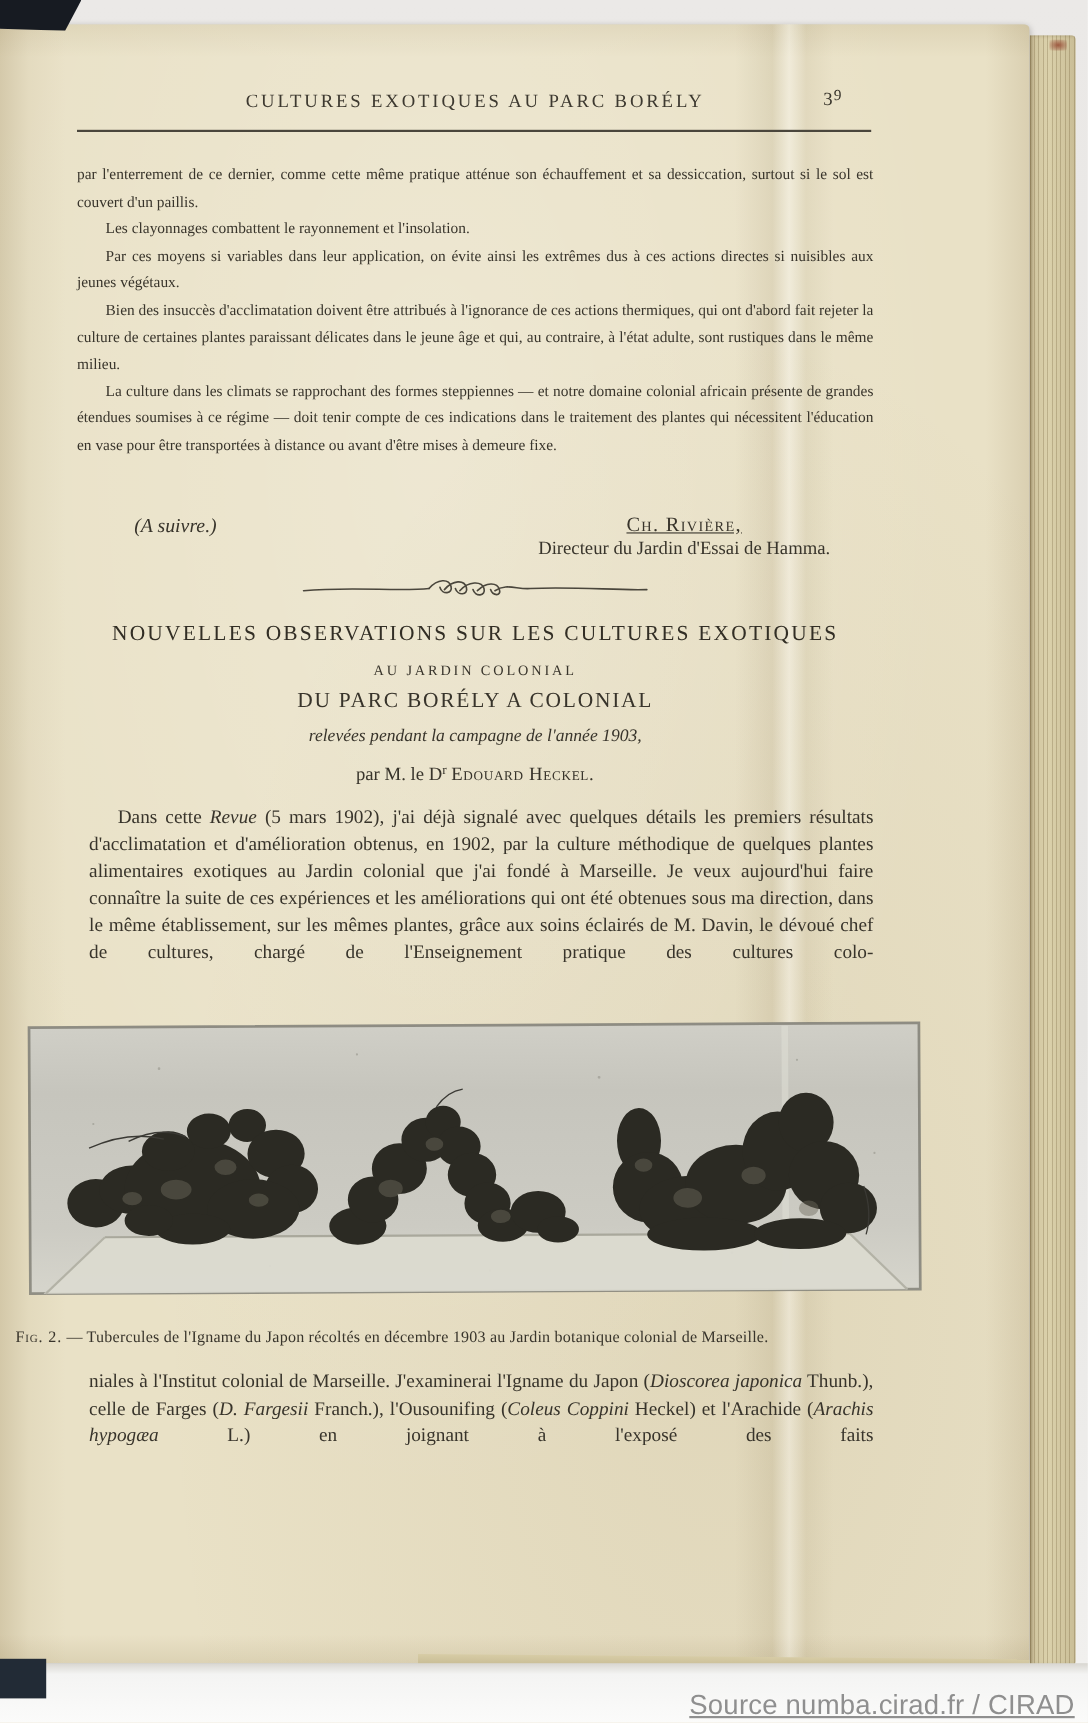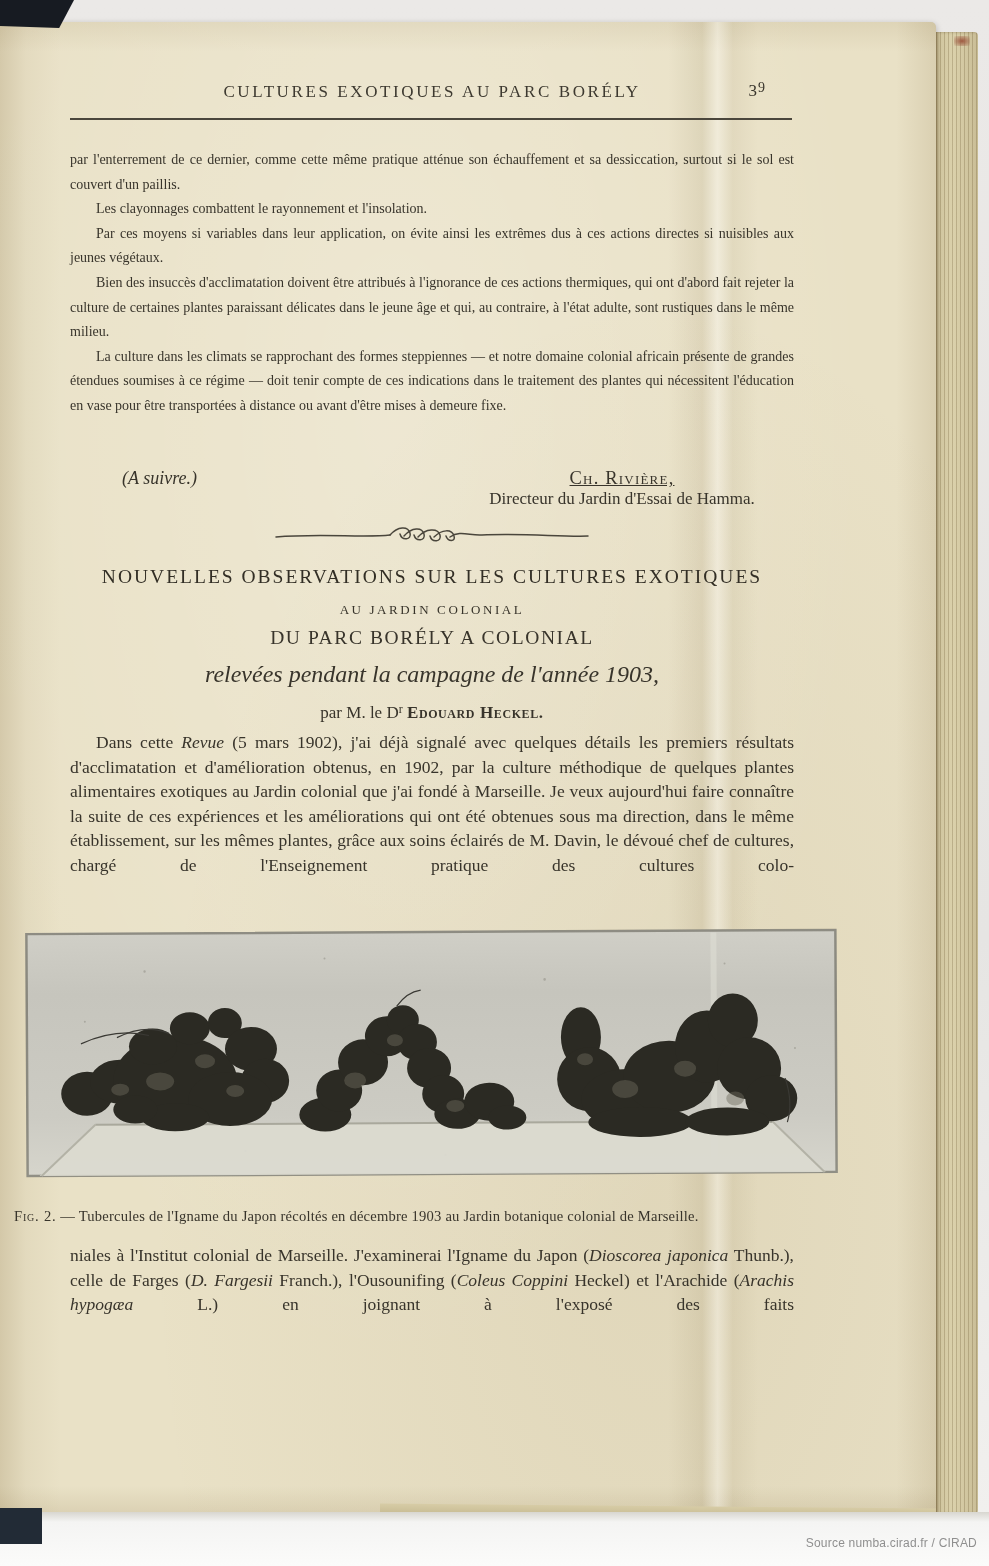--- a/index.html
+++ b/index.html
@@ -39,48 +39,48 @@
   .corner-dark{
     position:absolute;left:0;top:0;width:74px;height:31px;z-index:3;
     background:#171b22;clip-path:polygon(0 0,100% 0,80% 90%,0 84%);
   }
   .bottom-strip{position:absolute;left:0;top:1512px;width:989px;height:54px;z-index:2;background:linear-gradient(180deg,#d8d6d0 0,#f4f4f3 10px,#fbfbfa 100%);}
   .bottom-edge-wedge{position:absolute;left:380px;top:1506px;width:556px;height:12px;z-index:2;background:linear-gradient(180deg,#d7cca6,#c4b88f);transform:skewY(.5deg);}
   .navy-block{position:absolute;left:0;top:1508px;width:42px;height:36px;z-index:3;background:#222b36;}
   .source-line{
     position:absolute;right:12px;top:1536px;z-index:4;
     font-family:"Liberation Sans","DejaVu Sans",sans-serif;
-    font-size:12px;color:#8f8f8f;letter-spacing:.2px;
+    font-size:25px;color:#8f8f8f;letter-spacing:.2px;text-decoration:underline;
   }
   
   .content{position:absolute;left:0;top:0;width:900px;height:1490px;z-index:3;color:#38342b;}
   .sec-header{position:absolute;left:70px;top:82px;width:724px;text-align:center;}
   .running-title{font-size:17px;letter-spacing:2.6px;color:#3d3930;}
   .pagenum{position:absolute;right:28px;top:-2px;font-size:17px;letter-spacing:1px;}
   .pagenum sup{font-size:14px;vertical-align:4px;}
   .rule{position:absolute;left:70px;top:118px;width:722px;height:2px;background:#4a463c;}
   .sec-body{position:absolute;left:70px;top:148px;width:724px;font-size:14px;line-height:24.6px;text-align:justify;}
   .para{margin:0;}
   .para.indent{text-indent:26px;}
-  .para.jlast{text-align-last:justify;}
+  .para.jlast{text-align-last:justify;margin-left:11px;}
   .it{font-style:italic;}
   .sec-signature{position:absolute;left:70px;top:468px;width:724px;height:52px;}
   .a-suivre{position:absolute;left:52px;top:0;font-style:italic;font-size:18px;text-align:right;}
   .sig-block{position:absolute;left:380px;top:0;width:344px;text-align:center;}
   .sig-author{font-variant:small-caps;font-size:18.5px;letter-spacing:1.2px;text-decoration:underline;}
   .sig-role{font-size:17px;margin-top:2px;}
   .sec-divider{position:absolute;left:70px;top:524px;width:724px;text-align:center;}
   .sec-article-head{position:absolute;left:70px;top:566px;width:724px;text-align:center;}
   .t1{font-size:19.5px;letter-spacing:2px;color:#322e25;}
   .t2{font-size:13px;letter-spacing:2.6px;margin-top:14px;}
   .t3{font-size:19.5px;letter-spacing:1.6px;margin-top:9px;}
-  .subtitle{font-style:italic;font-size:24px;margin-top:12px;}
+  .subtitle{font-style:italic;font-size:16px;margin-top:12px;}
   .byline{font-size:17px;margin-top:14px;}
   .byline sup{font-size:12px;vertical-align:5px;}
-  .byline .sc{font-variant:small-caps;letter-spacing:.6px;font-weight:bold;}
+  .byline .sc{font-variant:small-caps;letter-spacing:.6px;}
   .sec-article-p1{position:absolute;left:70px;top:730px;width:724px;font-size:17.5px;line-height:24.6px;text-align:justify;}
   .sec-figure{position:absolute;left:25px;top:930px;width:813px;height:246px;transform:rotate(-.3deg);}
   .sec-caption{position:absolute;left:14px;top:1208px;width:822px;font-size:14.6px;letter-spacing:.2px;white-space:nowrap;}
   .cap-label{font-variant:small-caps;letter-spacing:.8px;}
   .sec-article-p2{position:absolute;left:70px;top:1243px;width:724px;font-size:17.5px;line-height:24.6px;text-align:justify;}
 </style>
 </head>
 <body>
 
 <div class="canvas">

